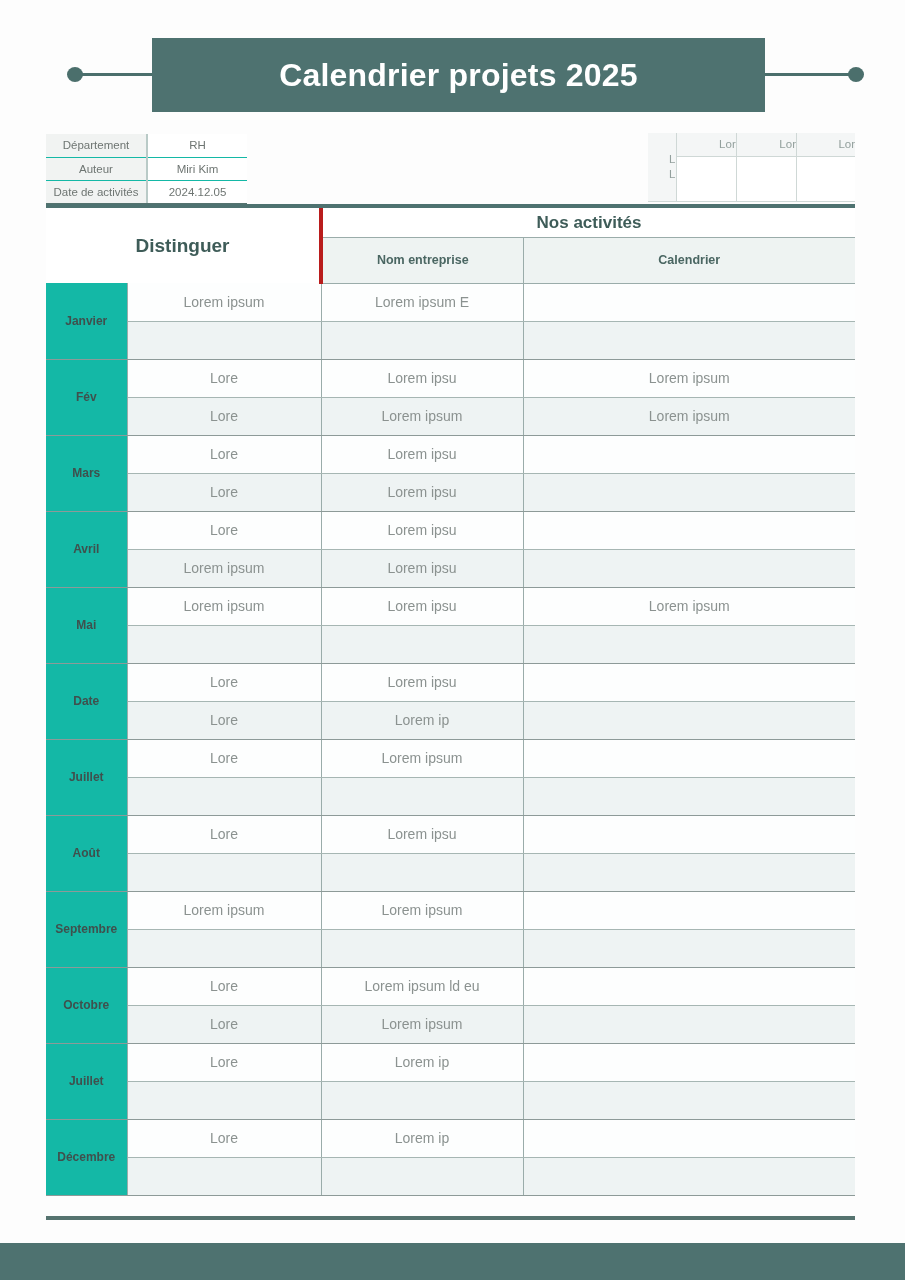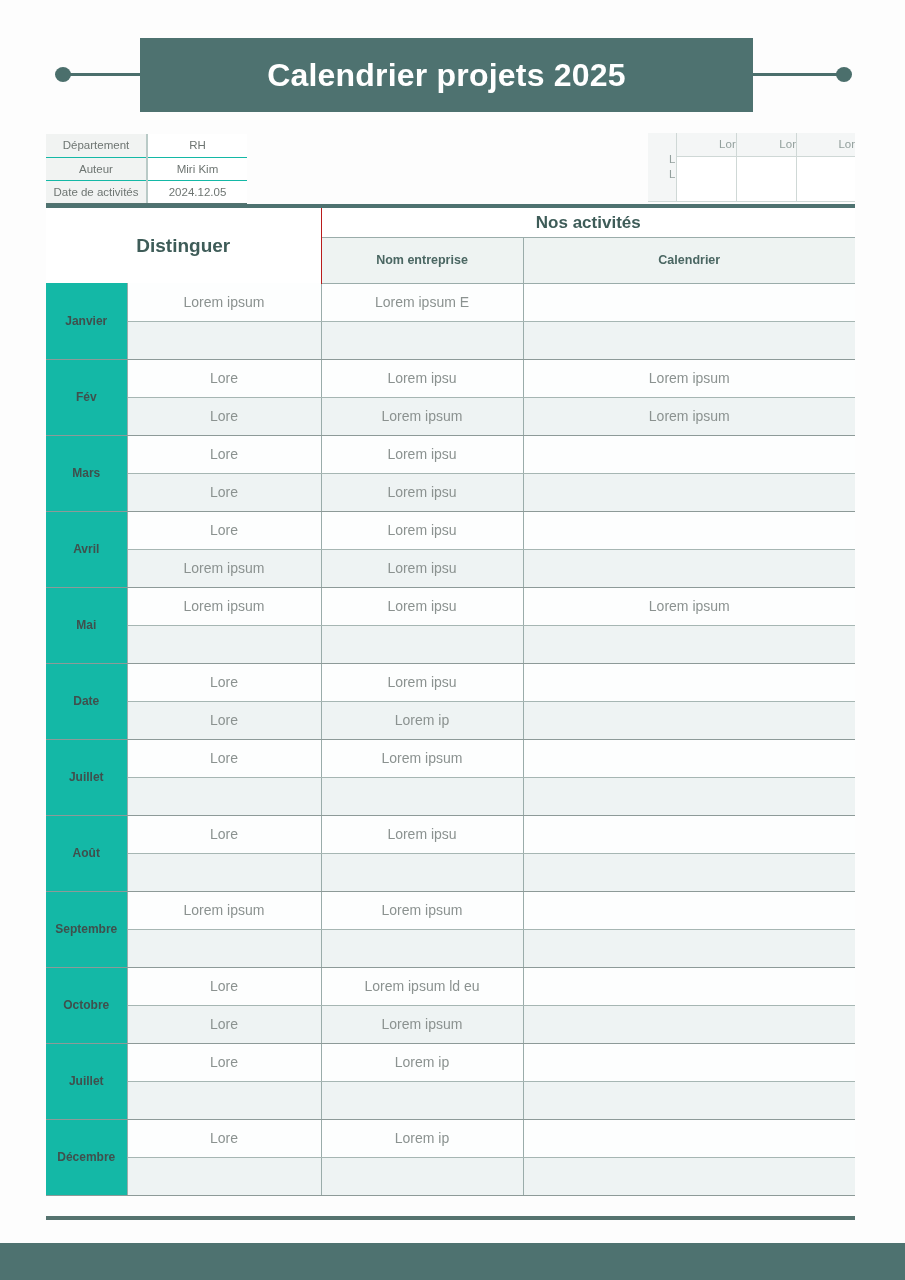--- a/index.html
+++ b/index.html
@@ -16,21 +16,21 @@
   .page {
     position: relative;
     width: 905px;
     height: 1280px;
     background: #fdfdfd;
   }
 
   
   .title-zone {
     position: absolute;
-    left: 0; top: 0;
+    left: 12px; top: 0;
     width: 788px;
     height: 118px;
   }
   .deco-line-left {
     position: absolute;
     left: 63px; top: 73px;
     width: 90px; height: 3px;
     background: #4b6f6c;
   }
   .deco-line-right {
@@ -159,21 +159,21 @@
   .col-rem    { width: 332px; }
 
   .hdr-distinguer {
     height: 75px;
     font-size: 19px;
     font-weight: bold;
     color: #3e5c58;
     text-align: center;
     vertical-align: middle;
     background: #ffffff;
-    border-right: 1px solid #b91c1c;
+    border-right: 4px solid #b91c1c;
   }
   .hdr-activites {
     height: 24px;
     font-size: 17px;
     font-weight: bold;
     color: #3e5c58;
     vertical-align: middle;
     background: #ffffff;
   }
   .hdr-sub {

